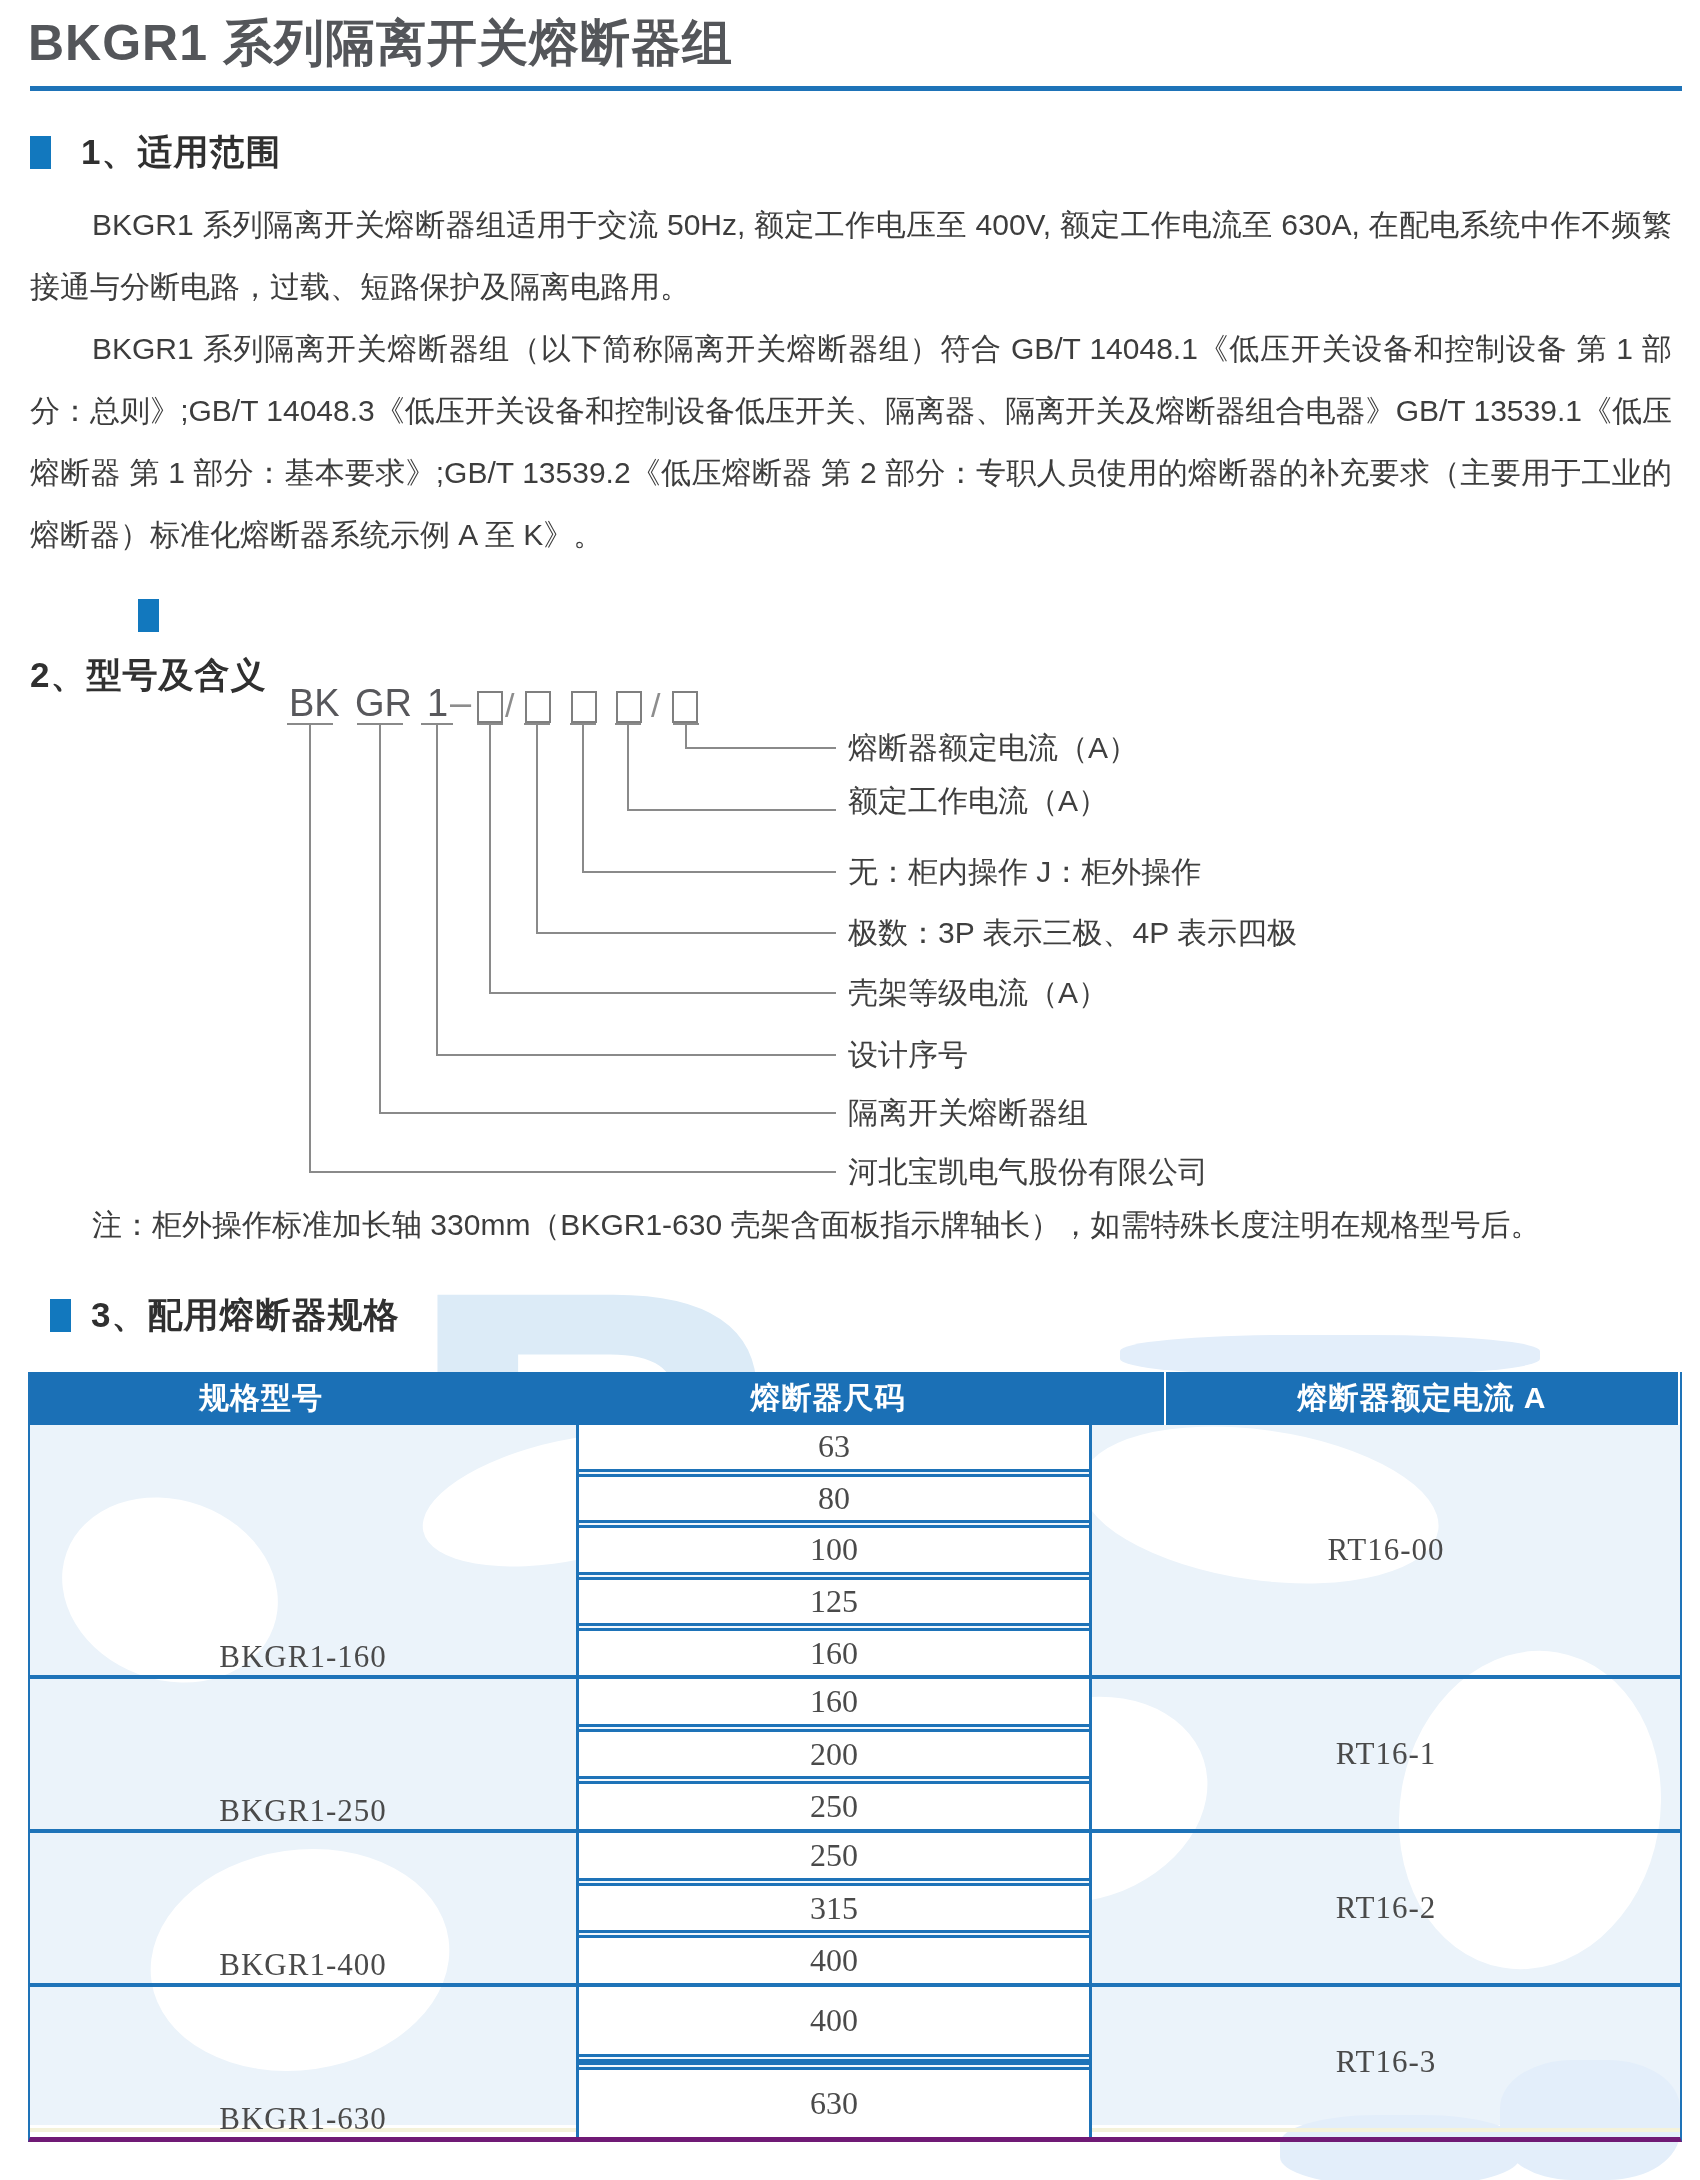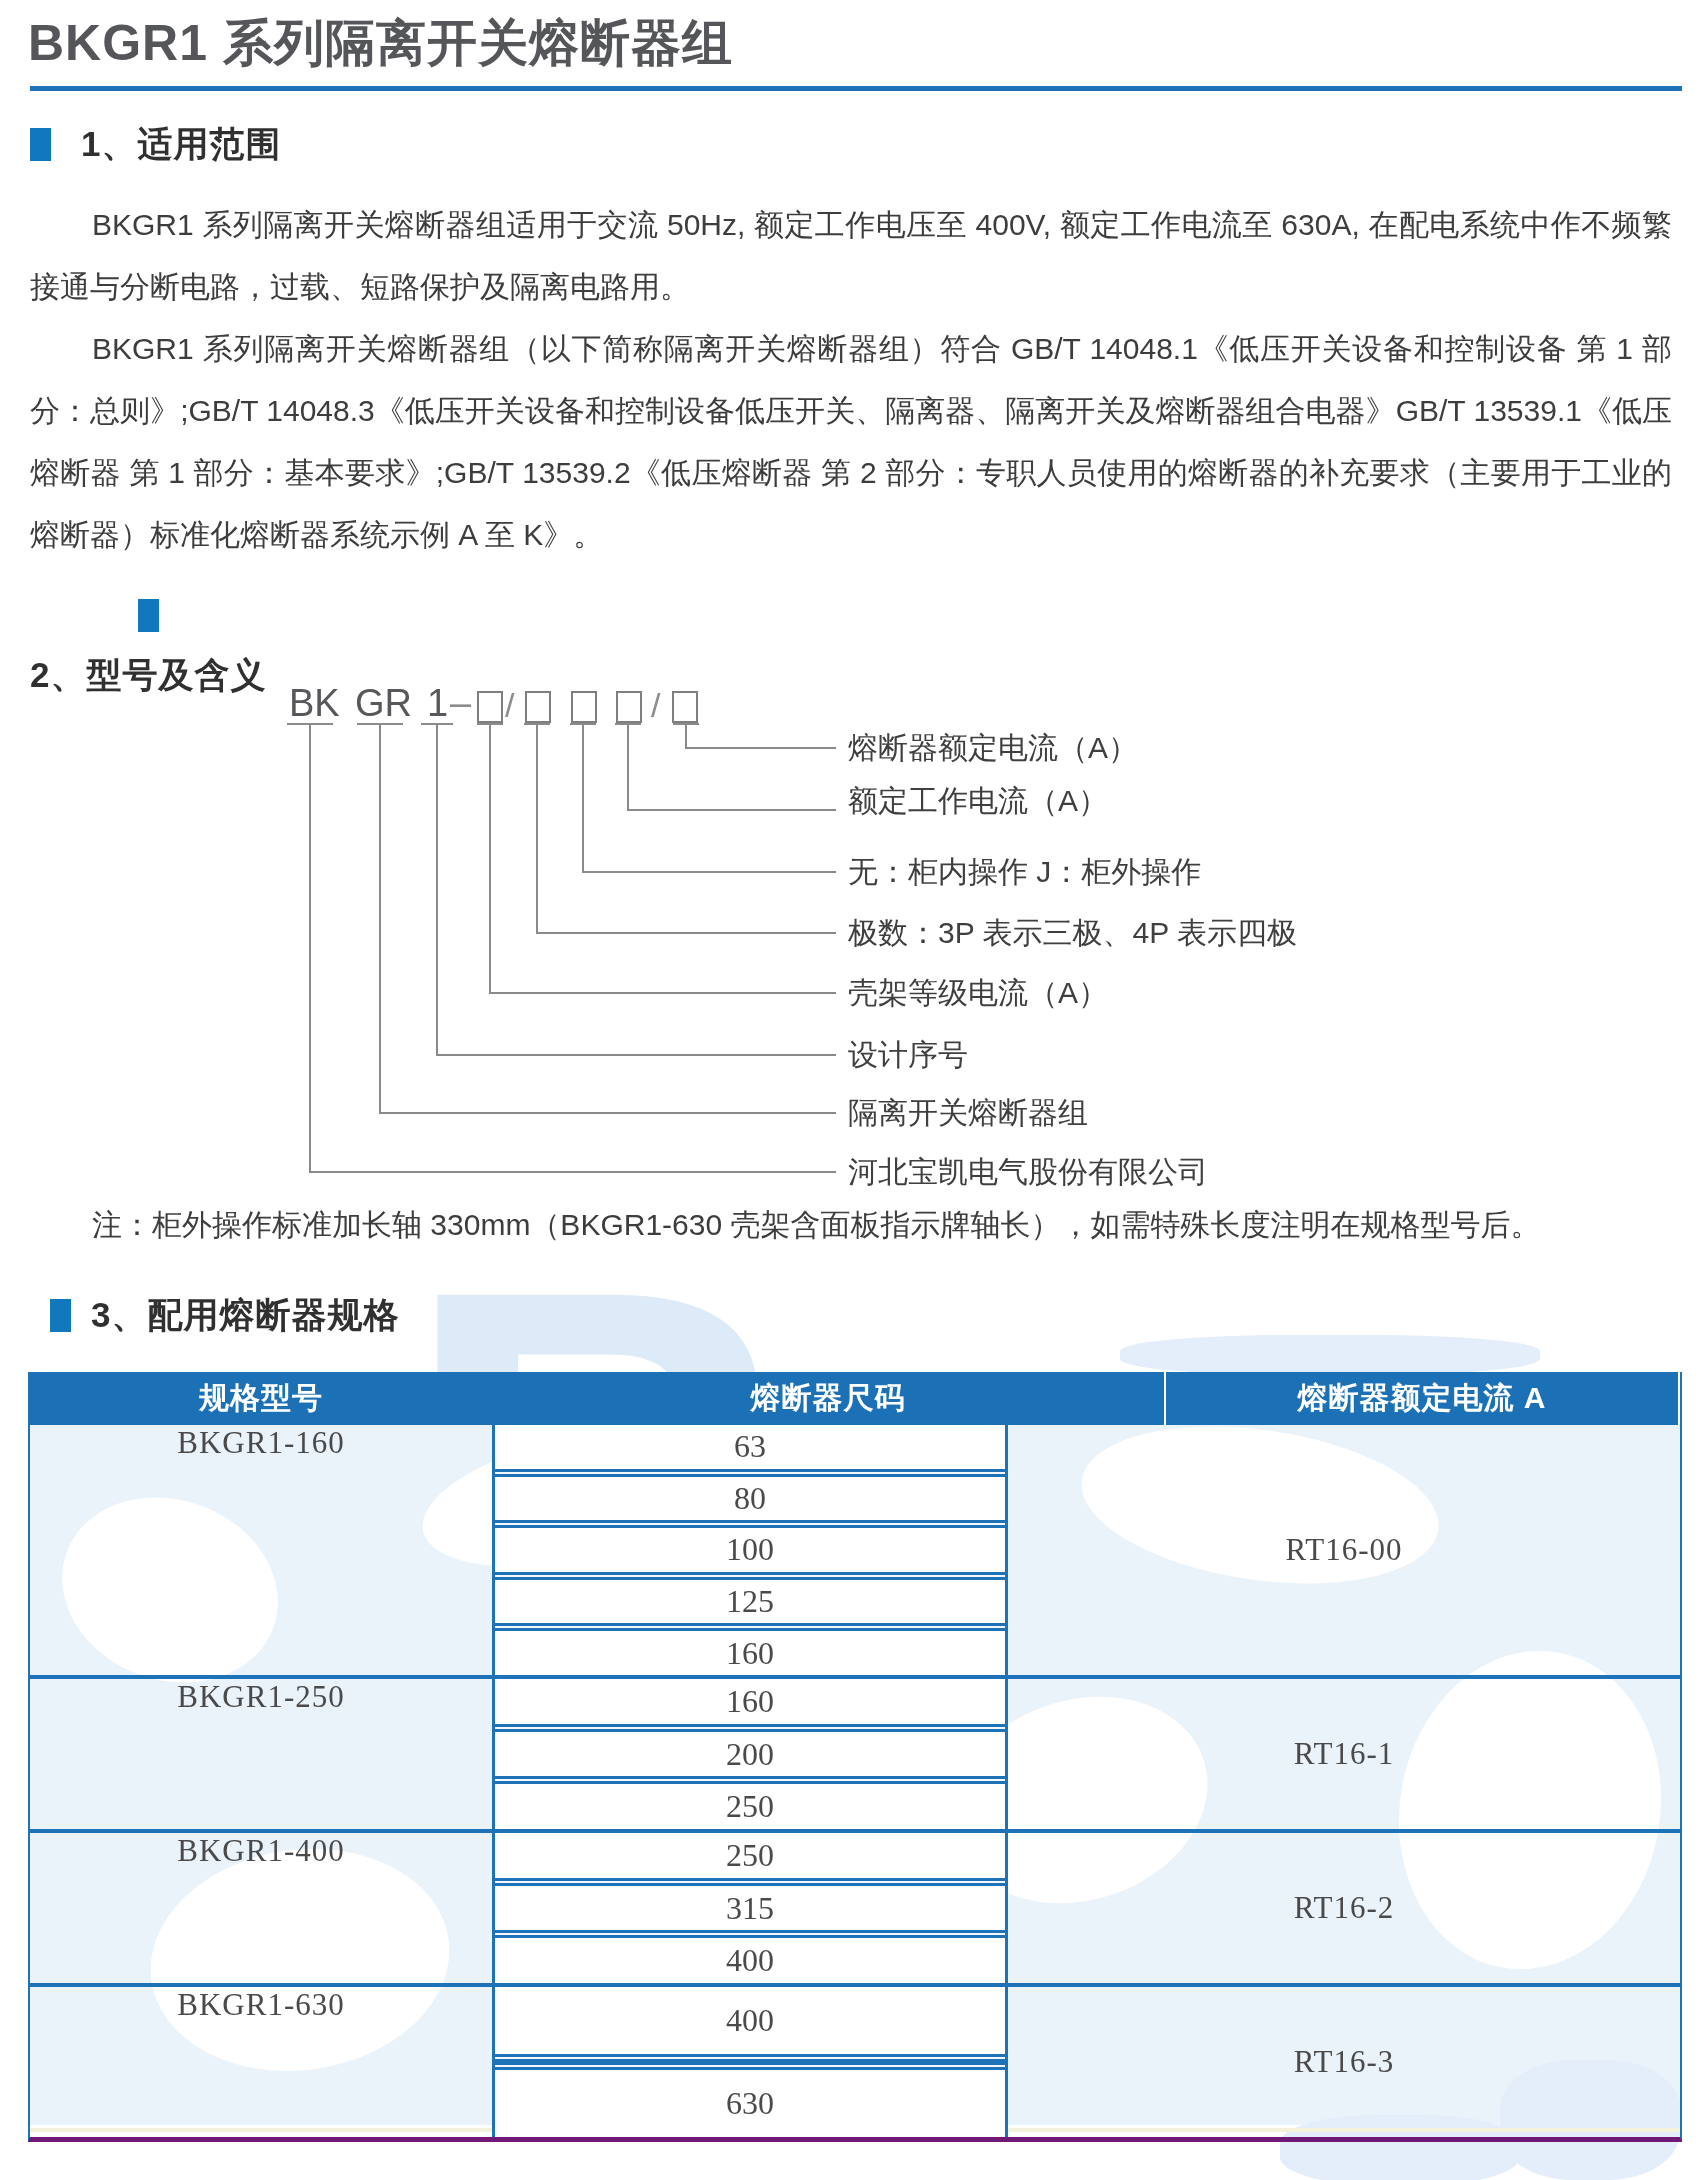--- a/index.html
+++ b/index.html
@@ -36,21 +36,21 @@
   
   .fuse-table{position:absolute;left:28px;top:1372px;width:1654px;box-sizing:border-box;
               border-left:2px solid #1e73b8;border-right:2px solid #1e73b8;border-bottom:5px solid #701a75;}
   .t-header{display:flex;height:53px;background:#1b70b6;}
   .t-header .hc{display:flex;align-items:center;justify-content:center;color:#ffffff;
                 font-size:30px;font-weight:700;letter-spacing:1px;}
   .hc1{width:462px;} .hc2{width:516px;border-left:2px solid #ffffff;border-right:2px solid #ffffff;box-sizing:border-box;}
   .hc3{flex:1;}
   .t-group{display:flex;border-bottom:4px solid #1e73b8;}
   .t-group.last{border-bottom:none;}
-  .g-col1{width:462px;display:flex;align-items:flex-start;justify-content:center;border-radius:29px;}
+  .g-col1{width:546px;display:flex;align-items:flex-end;justify-content:center;border-radius:29px;}
   .g-col2{width:516px;box-sizing:border-box;border-left:3px solid #1e73b8;border-right:3px solid #1e73b8;
           background:#ffffff;display:flex;flex-direction:column;}
   .g-col3{flex:1;display:flex;align-items:center;justify-content:center;}
   .rows5{height:250px;} .rows3{height:150px;}
   .num-cell{flex:1;display:flex;align-items:center;justify-content:center;
             font-family:"Liberation Serif",serif;font-size:32px;color:#4a4a4a;background:#ffffff;}
   .num-div{height:8px;flex:0 0 auto;
            background:linear-gradient(to bottom,#1e73b8 0 3px,#f3f8fc 3px 5px,#1e73b8 5px 8px);}
   .g-model,.g-size{font-family:"Liberation Serif",serif;font-size:31px;color:#4a4a4a;letter-spacing:1px;}
 </style>
@@ -73,21 +73,21 @@
     <div class="wm-blue" style="left:1500px;top:2060px;width:180px;height:120px;"></div>
     <div class="wm-blue" style="left:1120px;top:1335px;width:420px;height:40px;"></div>
     <div class="wm-yline"></div>
   </div>
 
   <div class="content">
 
     <div class="page-title">BKGR1 系列隔离开关熔断器组</div>
     <div class="title-rule"></div>
 
-    <div class="sec-head" style="top:121px;gap:30px;">
+    <div class="sec-head" style="top:129px;gap:30px;">
       <div class="sec-bullet"></div>
       <div class="sec-label">1、适用范围</div>
     </div>
     <div class="paras">
       <p>BKGR1 系列隔离开关熔断器组适用于交流 50Hz, 额定工作电压至 400V, 额定工作电流至 630A, 在配电系统中作不频繁接通与分断电路，过载、短路保护及隔离电路用。</p>
       <p>BKGR1 系列隔离开关熔断器组（以下简称隔离开关熔断器组）符合 GB/T 14048.1《低压开关设备和控制设备 第 1 部分：总则》;GB/T 14048.3《低压开关设备和控制设备低压开关、隔离器、隔离开关及熔断器组合电器》GB/T 13539.1《低压熔断器 第 1 部分：基本要求》;GB/T 13539.2《低压熔断器 第 2 部分：专职人员使用的熔断器的补充要求（主要用于工业的熔断器）标准化熔断器系统示例 A 至 K》。</p>
     </div>
 
     <div class="sec-head" style="top:599px;flex-direction:column;">
       <div class="sec-bullet"></div>

